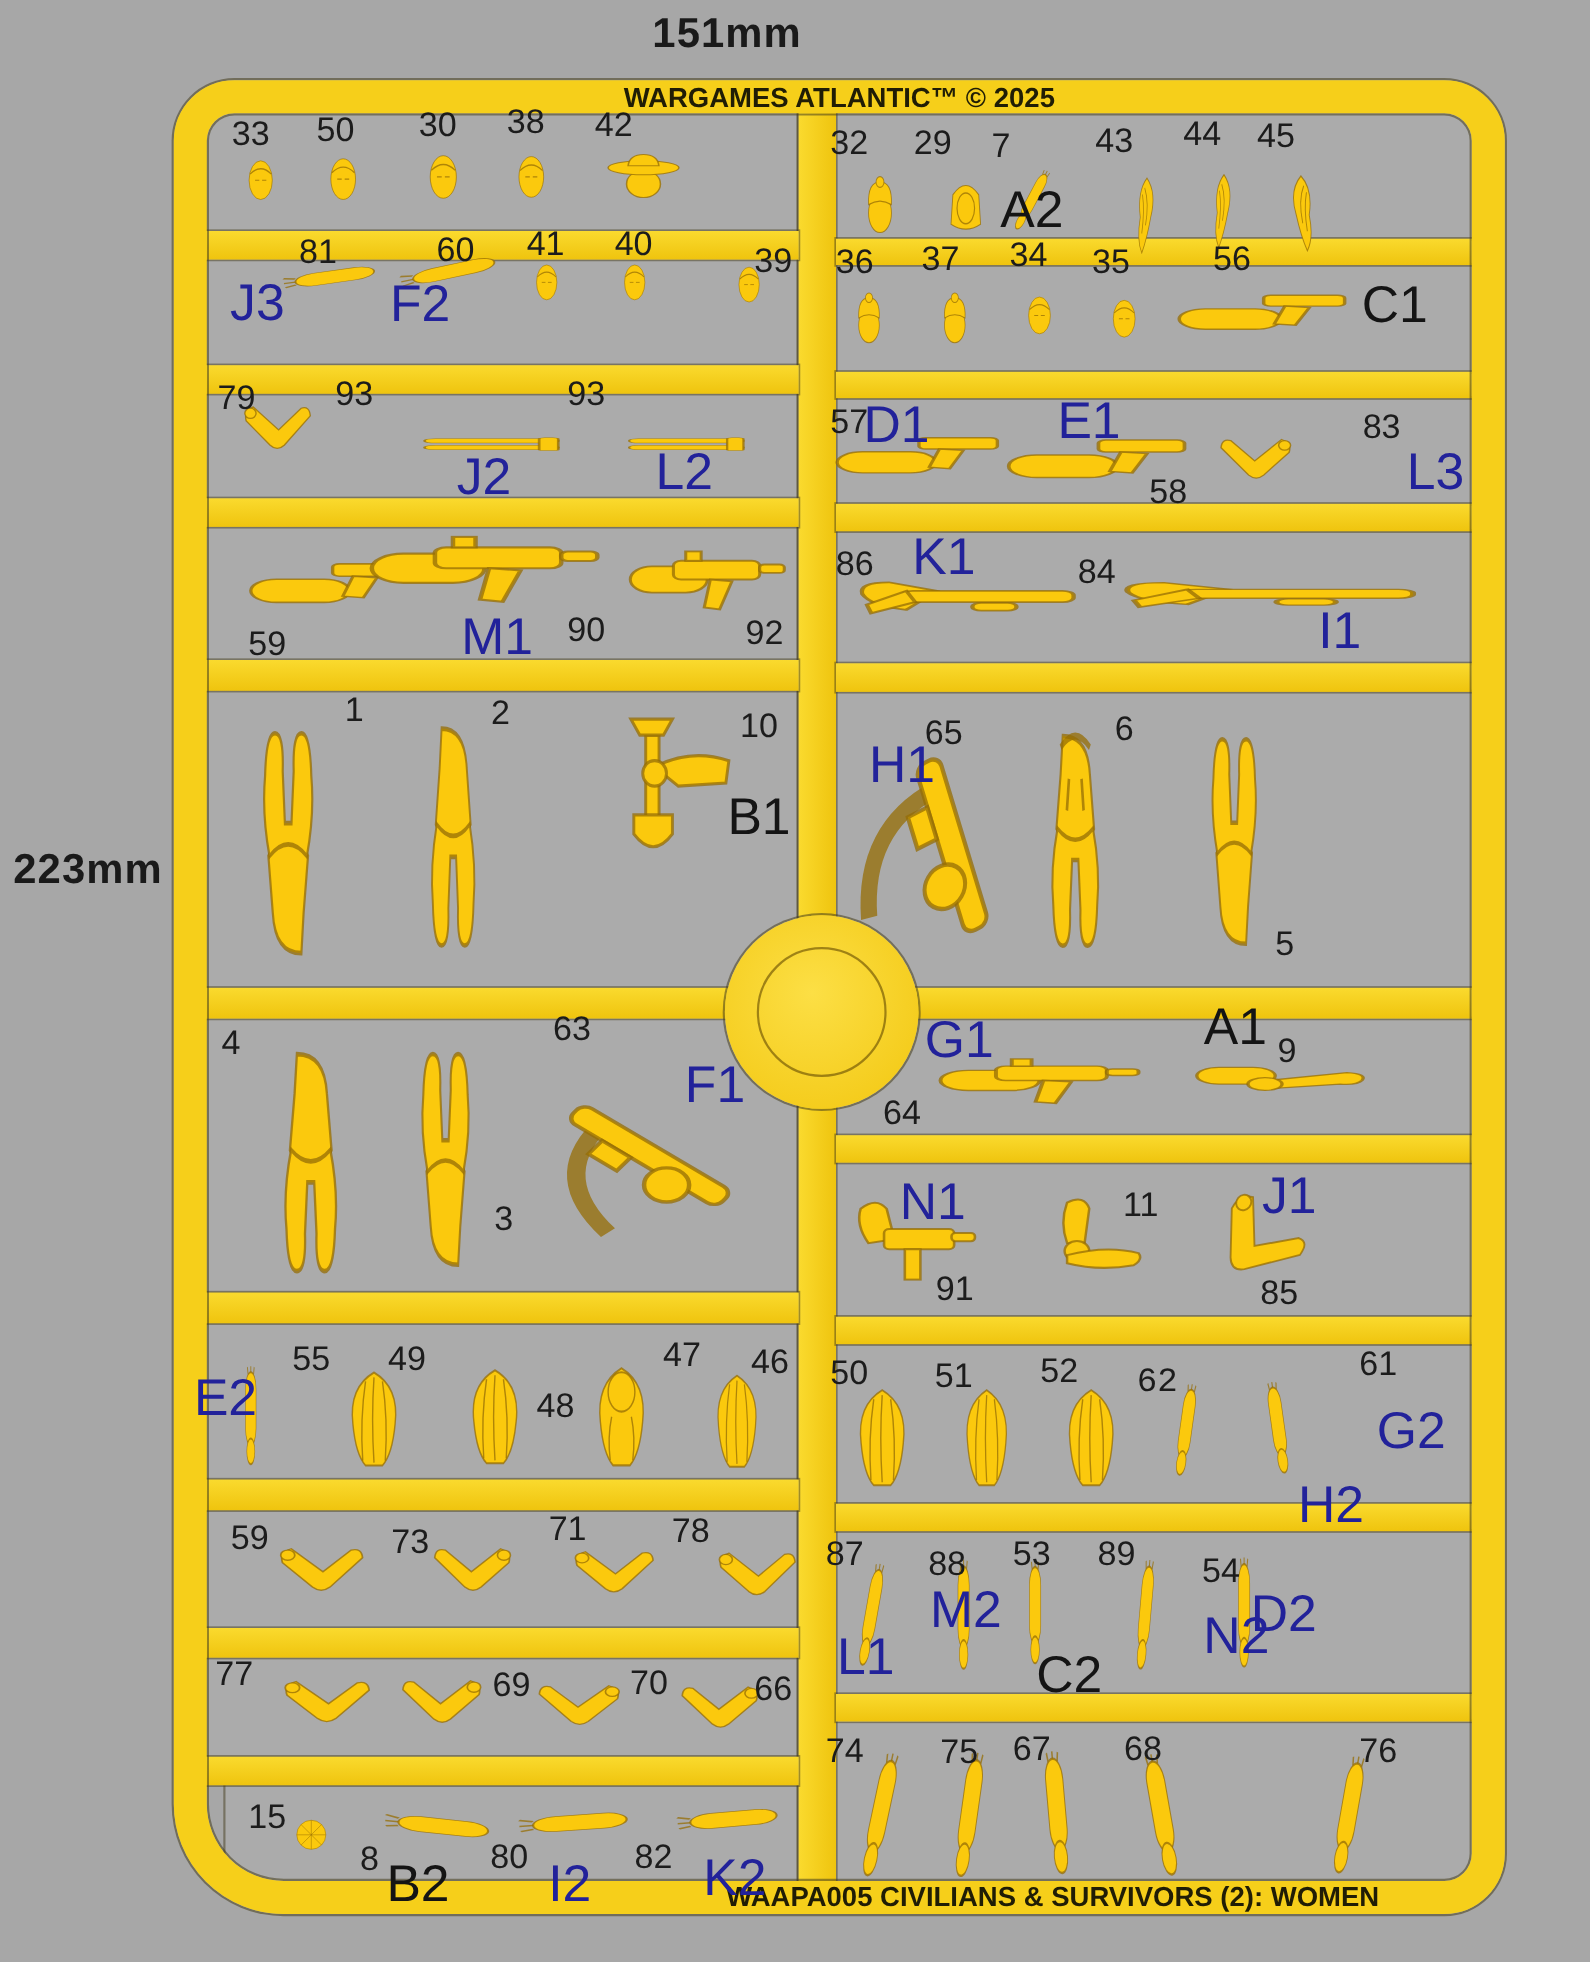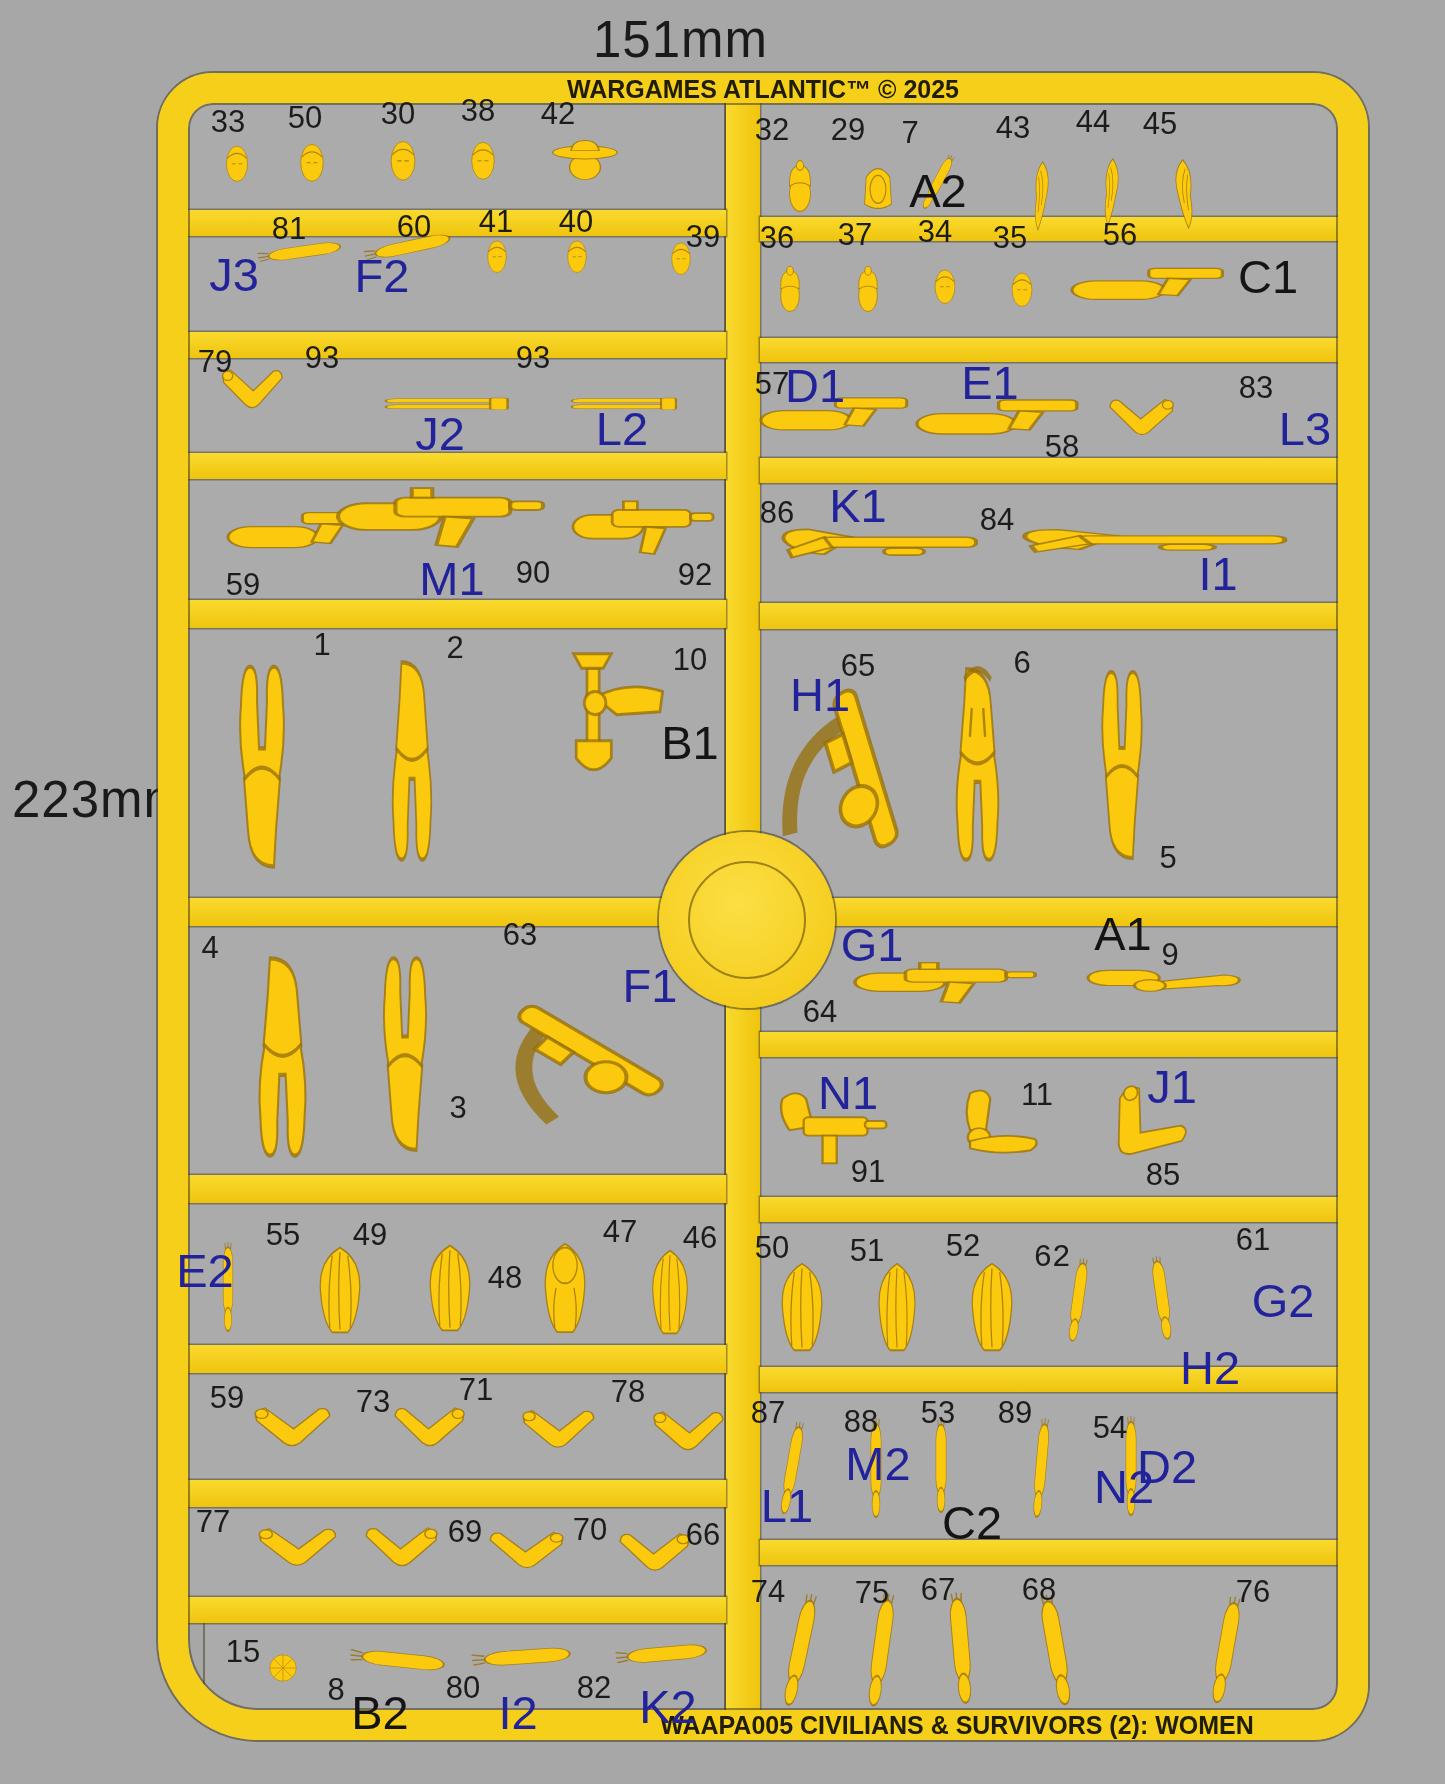--- a/index.html
+++ b/index.html
@@ -1,18 +1,18 @@
 <!DOCTYPE html>
 <html><head>
 <meta charset="utf-8">
 <style>
   html,body{margin:0;padding:0;background:#a7a7a7;}
   #canvas{position:relative;width:1445px;height:1784px;background:#a7a7a7;overflow:hidden;
           font-family:"Liberation Sans",sans-serif;}
-  .dim{position:absolute;color:#1a1a1a;font-size:51px;font-weight:400;letter-spacing:1px;text-align:right;}
+  .dim{position:absolute;color:#1a1a1a;font-size:38px;font-weight:700;letter-spacing:1px;text-align:right;}
   #dim-top{left:593px;top:10px;}
   #dim-left{left:12px;top:770px;}
   
   #frame{position:absolute;left:158px;top:73px;width:1210px;height:1667px;box-sizing:border-box;
          border:30px solid #f6cf1a;border-radius:55px 55px 55px 100px;
          box-shadow:0 0 0 2px rgba(70,62,30,.55), inset 0 0 0 2px rgba(70,62,30,.55);}
   .bartext{position:absolute;color:#201d05;font-size:25px;font-weight:bold;text-align:center;white-space:nowrap;}
   #brand{left:158px;top:75px;width:1210px;}
   #product{left:607px;top:1711px;width:700px;}
   .rail{position:absolute;background:linear-gradient(180deg,#fada2e,#efc40e);
@@ -117,21 +117,21 @@
       <div class="lbl num" style="left: 520px; top: 935px;">63</div>
       <div class="lbl blue" style="left: 650px; top: 985px;">F1</div>
       <div class="lbl blue" style="left: 205px; top: 1270px;">E2</div>
       <div class="lbl num" style="left: 283px; top: 1235px;">55</div>
       <div class="lbl num" style="left: 370px; top: 1235px;">49</div>
       <div class="lbl num" style="left: 505px; top: 1230px; margin-top: 48px;">48</div>
       <div class="lbl num" style="left: 620px; top: 1232px;">47</div>
       <div class="lbl num" style="left: 700px; top: 1238px;">46</div>
       <div class="lbl num" style="left: 227px; top: 1398px;">59</div>
       <div class="lbl num" style="left: 373px; top: 1402px;">73</div>
-      <div class="lbl num" style="left: 476px; top: 1390px;">71</div>
+      <div class="lbl num" style="left: 516px; top: 1390px;">71</div>
       <div class="lbl num" style="left: 628px; top: 1392px;">78</div>
       <div class="lbl num" style="left: 213px; top: 1522px;">77</div>
       <div class="lbl num" style="left: 465px; top: 1532px;">69</div>
       <div class="lbl num" style="left: 590px; top: 1530px;">70</div>
       <div class="lbl num" style="left: 703px; top: 1535px;">66</div>
       <div class="lbl num" style="left: 243px; top: 1652px;">15</div>
       <div class="lbl num" style="left: 336px; top: 1690px;">8</div>
       <div class="lbl num" style="left: 463px; top: 1688px;">80</div>
       <div class="lbl num" style="left: 594px; top: 1688px;">82</div>
       <div class="lbl black" style="left: 380px; top: 1712px;">B2</div>

